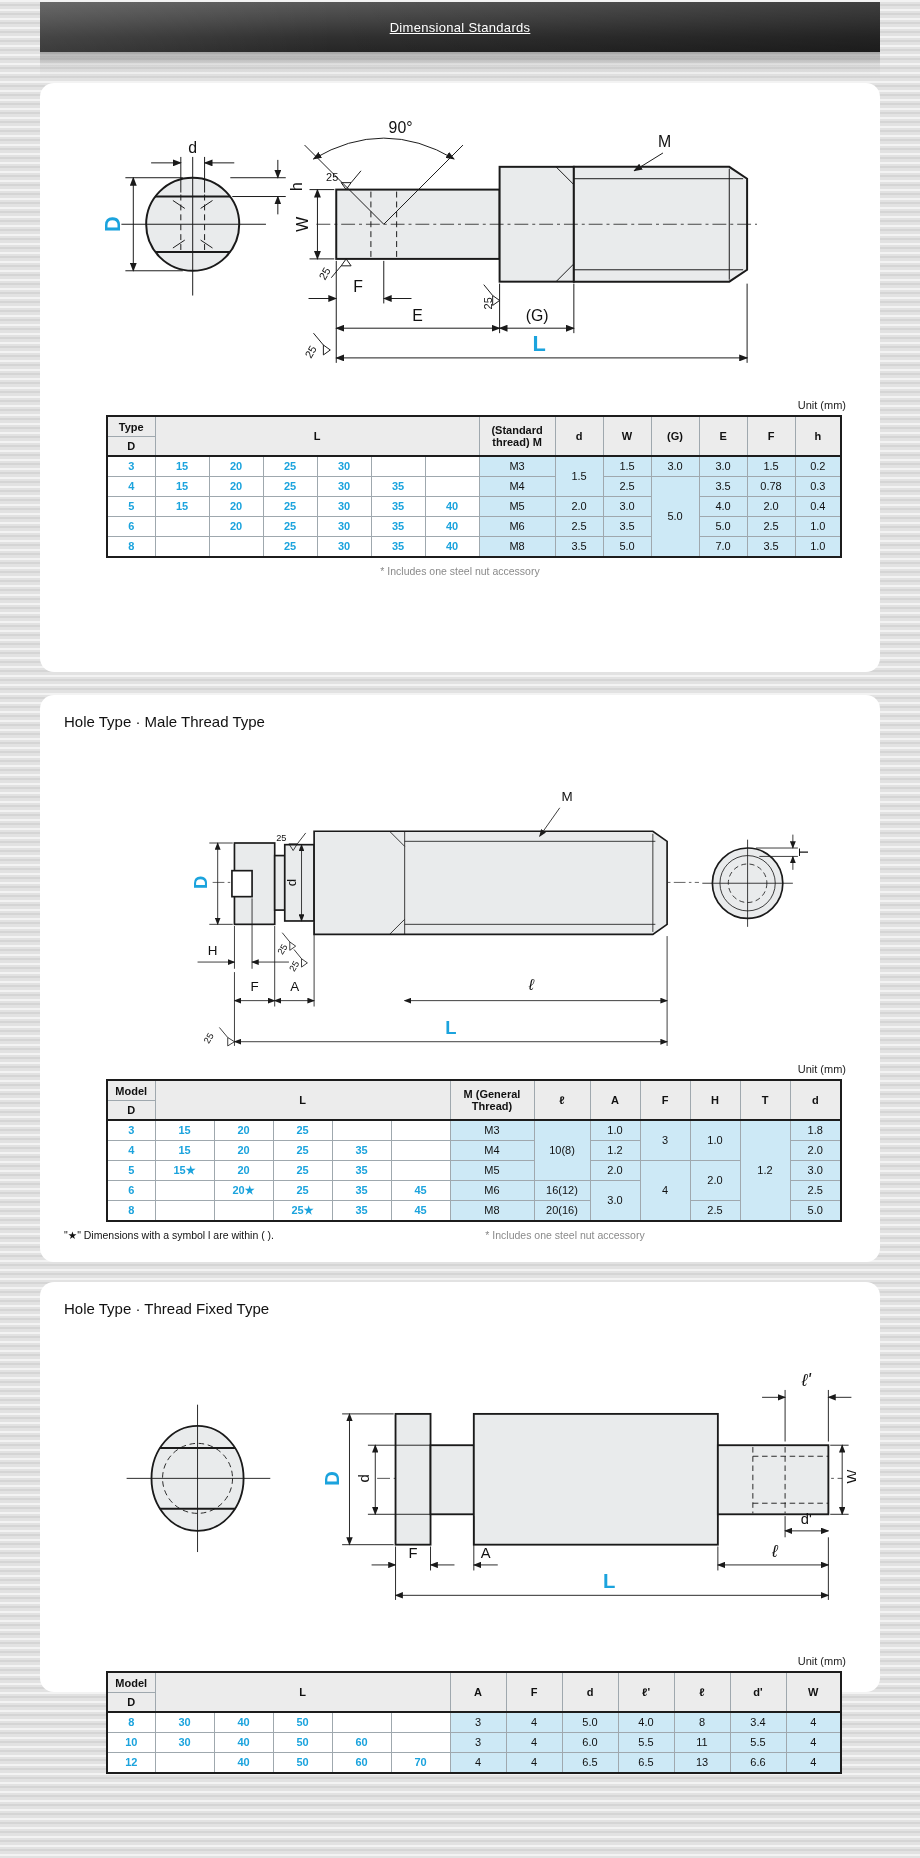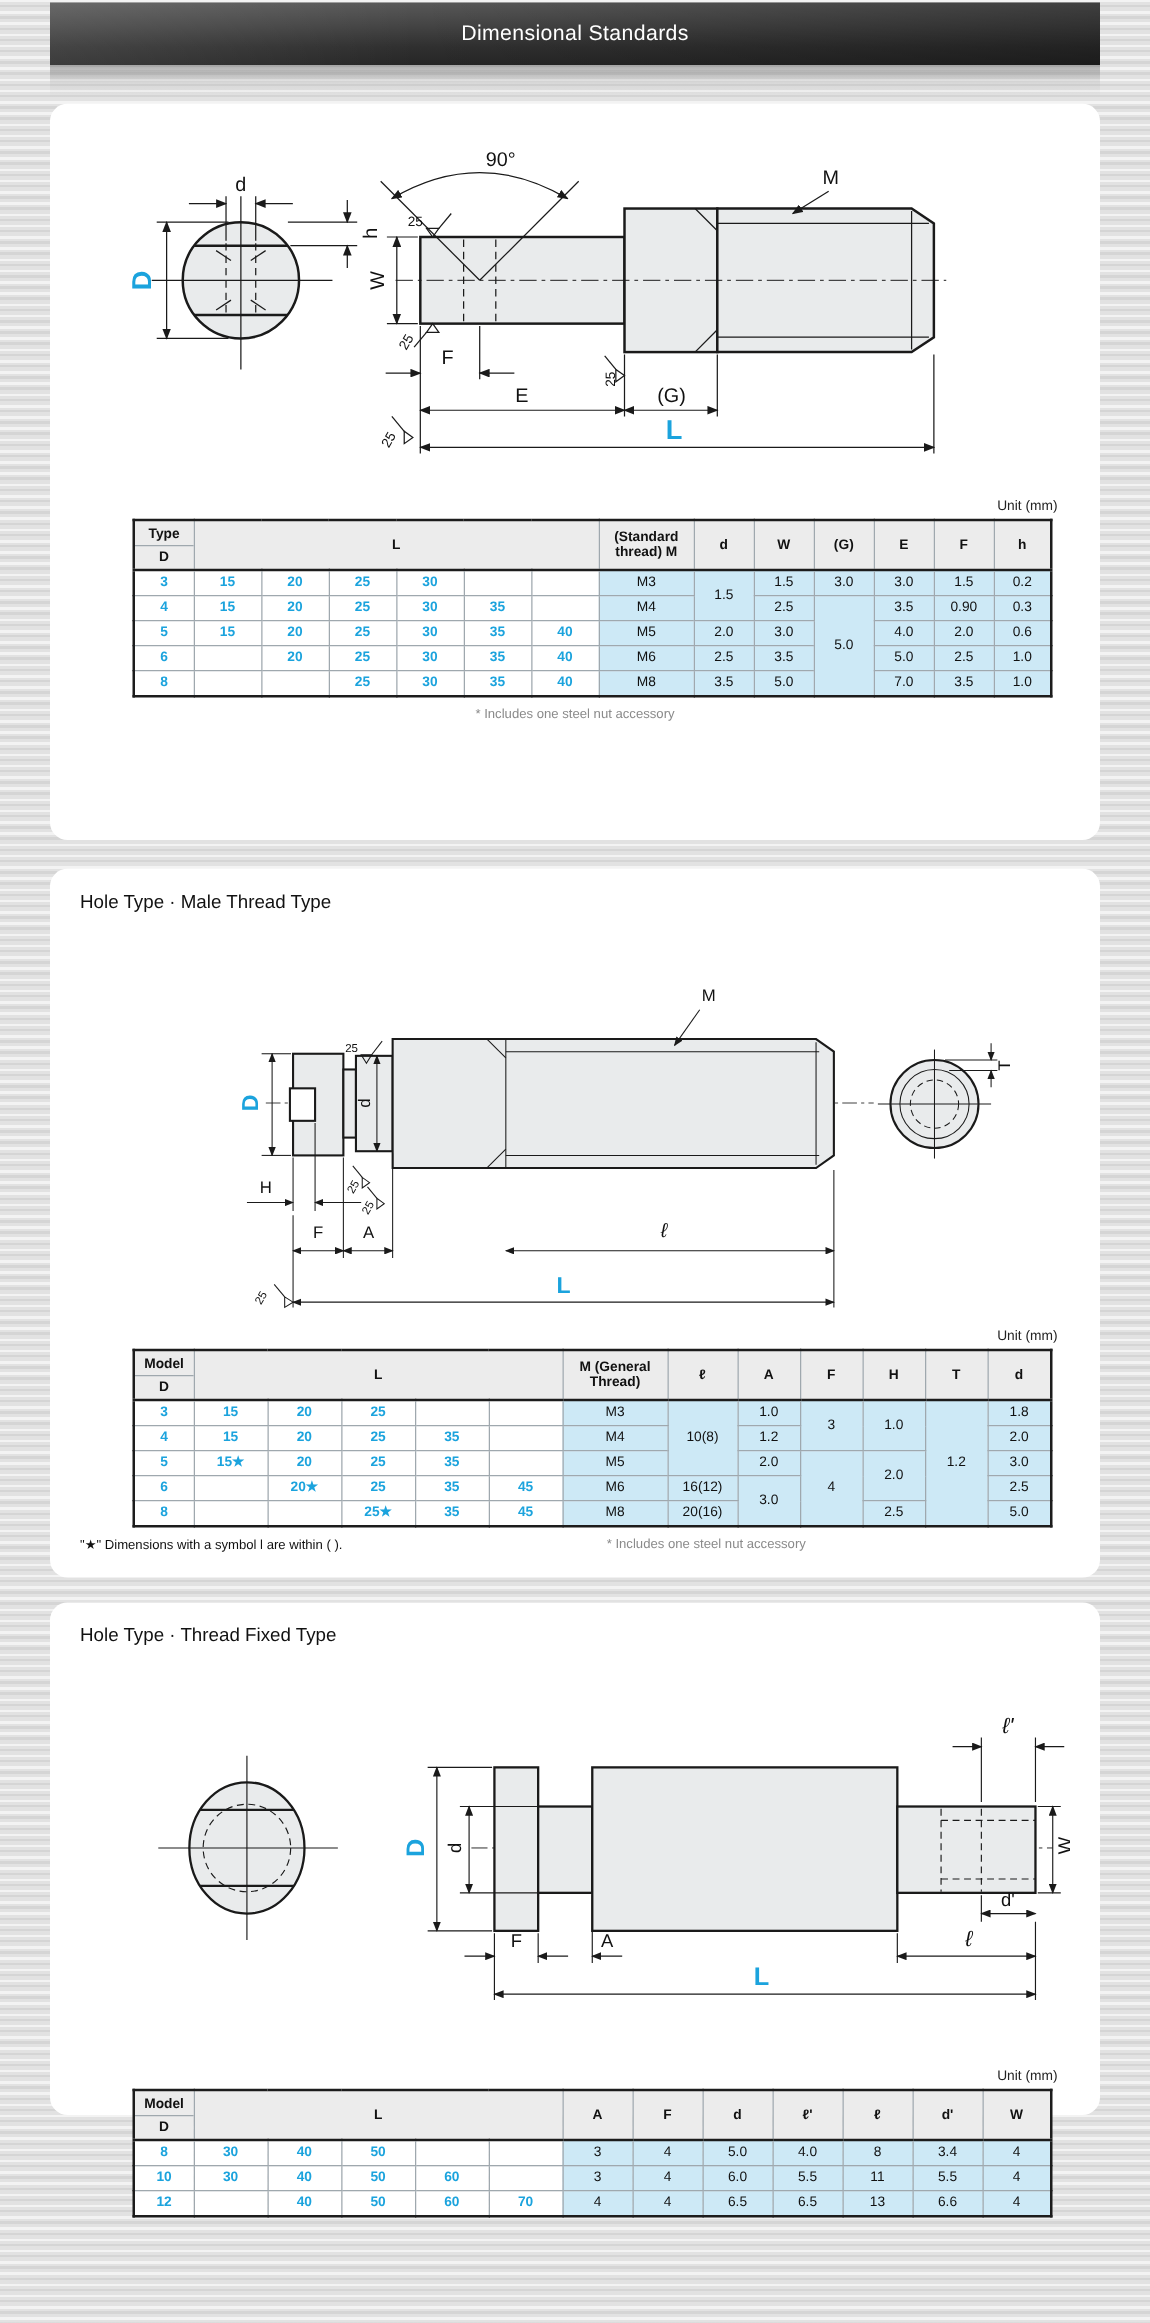--- a/index.html
+++ b/index.html
@@ -13,21 +13,21 @@
       rgba(0,0,0,.06) 4px,rgba(0,0,0,.06) 6px,
       rgba(0,0,0,0) 6px,rgba(0,0,0,0) 9px);
   }
   .topbar{
     position:absolute;left:40px;top:2px;width:840px;height:50px;
     background:
       linear-gradient(90deg,rgba(255,255,255,.10),rgba(255,255,255,0) 35%,rgba(0,0,0,.28)),
       linear-gradient(180deg,#585858 0%,#454545 35%,#303030 70%,#262626 100%);
     display:flex;align-items:center;justify-content:center;
   }
-  .topbar span{color:#fff;font-size:17px;letter-spacing:.3px;}
+  .topbar span{color:#fff;font-size:13px;letter-spacing:.3px;text-decoration:underline;}
   .topbar-shadow{
     position:absolute;left:40px;top:52px;width:840px;height:26px;
     background:linear-gradient(180deg,rgba(90,90,90,.45),rgba(160,160,160,.15) 55%,rgba(200,200,200,0));
   }
   .card{
     position:absolute;left:40px;width:840px;background:#fff;border-radius:14px;
     padding:18px 24px 0 24px;box-sizing:border-box;
   }
   #card1{top:83px;height:589px;}
   #card2{top:695px;height:567px;}
@@ -228,37 +228,37 @@
         <td class="l">15</td>
         <td class="l">20</td>
         <td class="l">25</td>
         <td class="l">30</td>
         <td class="l">35</td>
         <td class="l lend"></td>
         <td class="b">M4</td>
         <td class="b">2.5</td>
         <td class="b" rowspan="4">5.0</td>
         <td class="b">3.5</td>
-        <td class="b">0.90</td>
+        <td class="b">0.78</td>
         <td class="b">0.3</td>
       </tr>
       <tr>
         <td class="dcol">5</td>
         <td class="l">15</td>
         <td class="l">20</td>
         <td class="l">25</td>
         <td class="l">30</td>
         <td class="l">35</td>
         <td class="l lend">40</td>
         <td class="b">M5</td>
         <td class="b">2.0</td>
         <td class="b">3.0</td>
         <td class="b">4.0</td>
         <td class="b">2.0</td>
-        <td class="b">0.6</td>
+        <td class="b">0.4</td>
       </tr>
       <tr>
         <td class="dcol">6</td>
         <td class="l"></td>
         <td class="l">20</td>
         <td class="l">25</td>
         <td class="l">30</td>
         <td class="l">35</td>
         <td class="l lend">40</td>
         <td class="b">M6</td>

